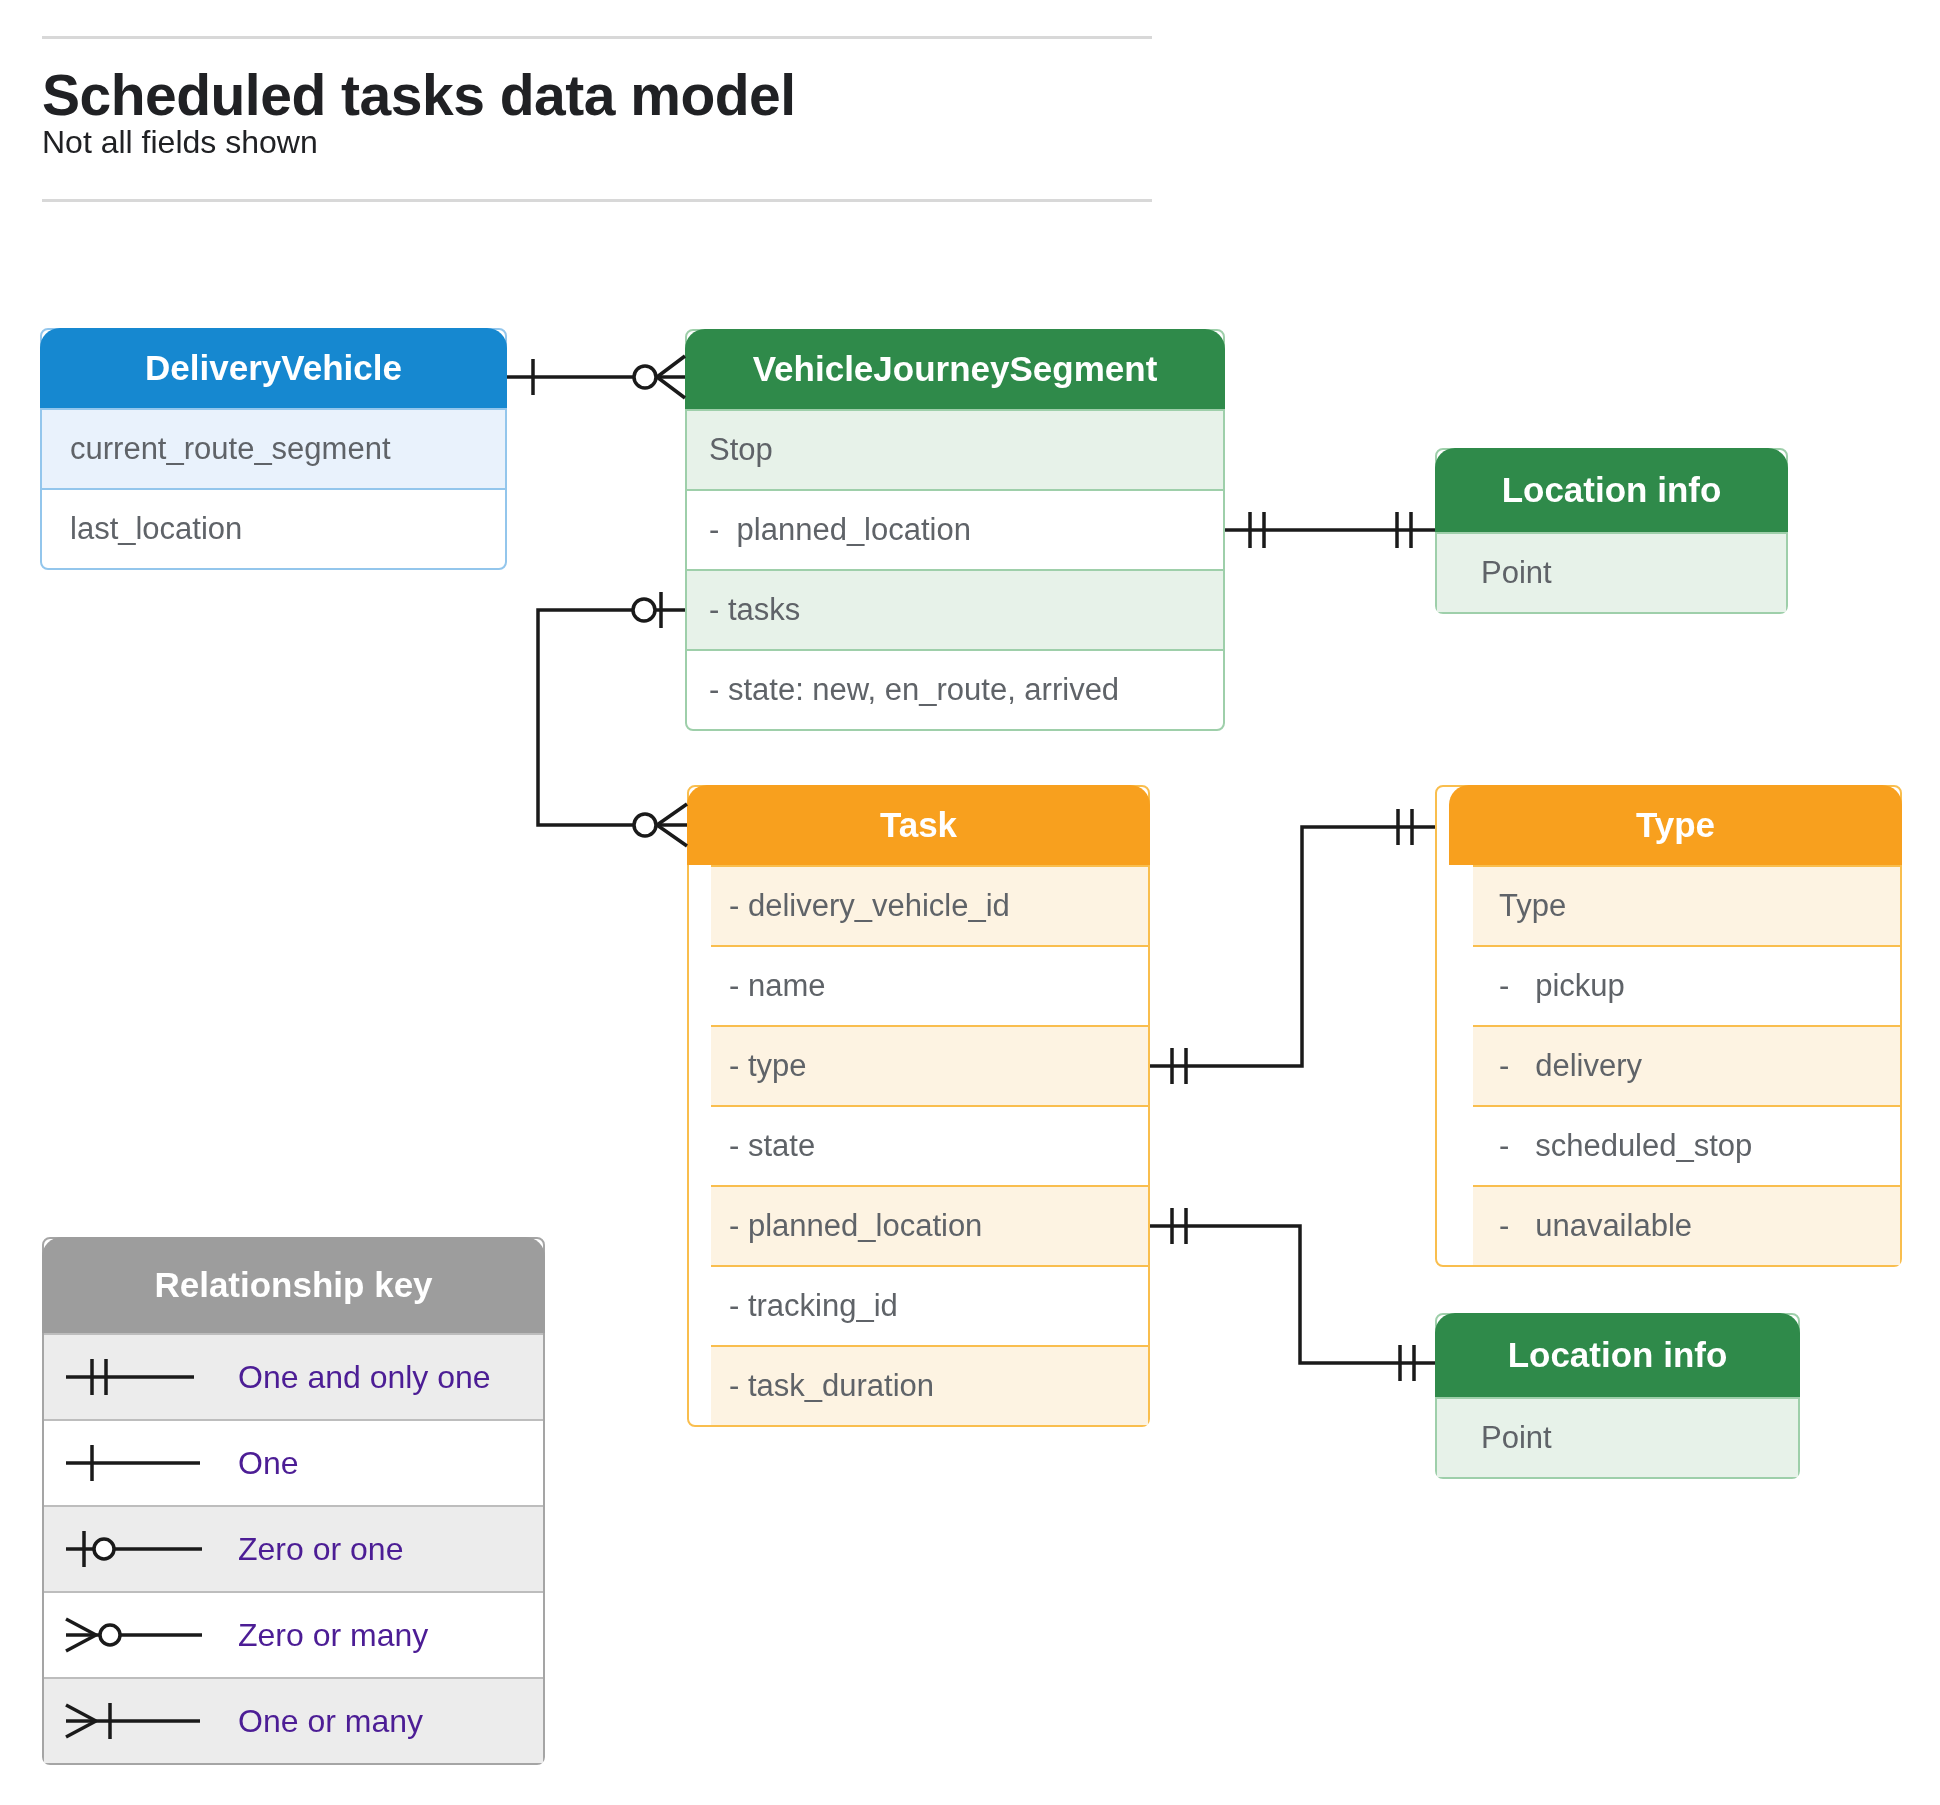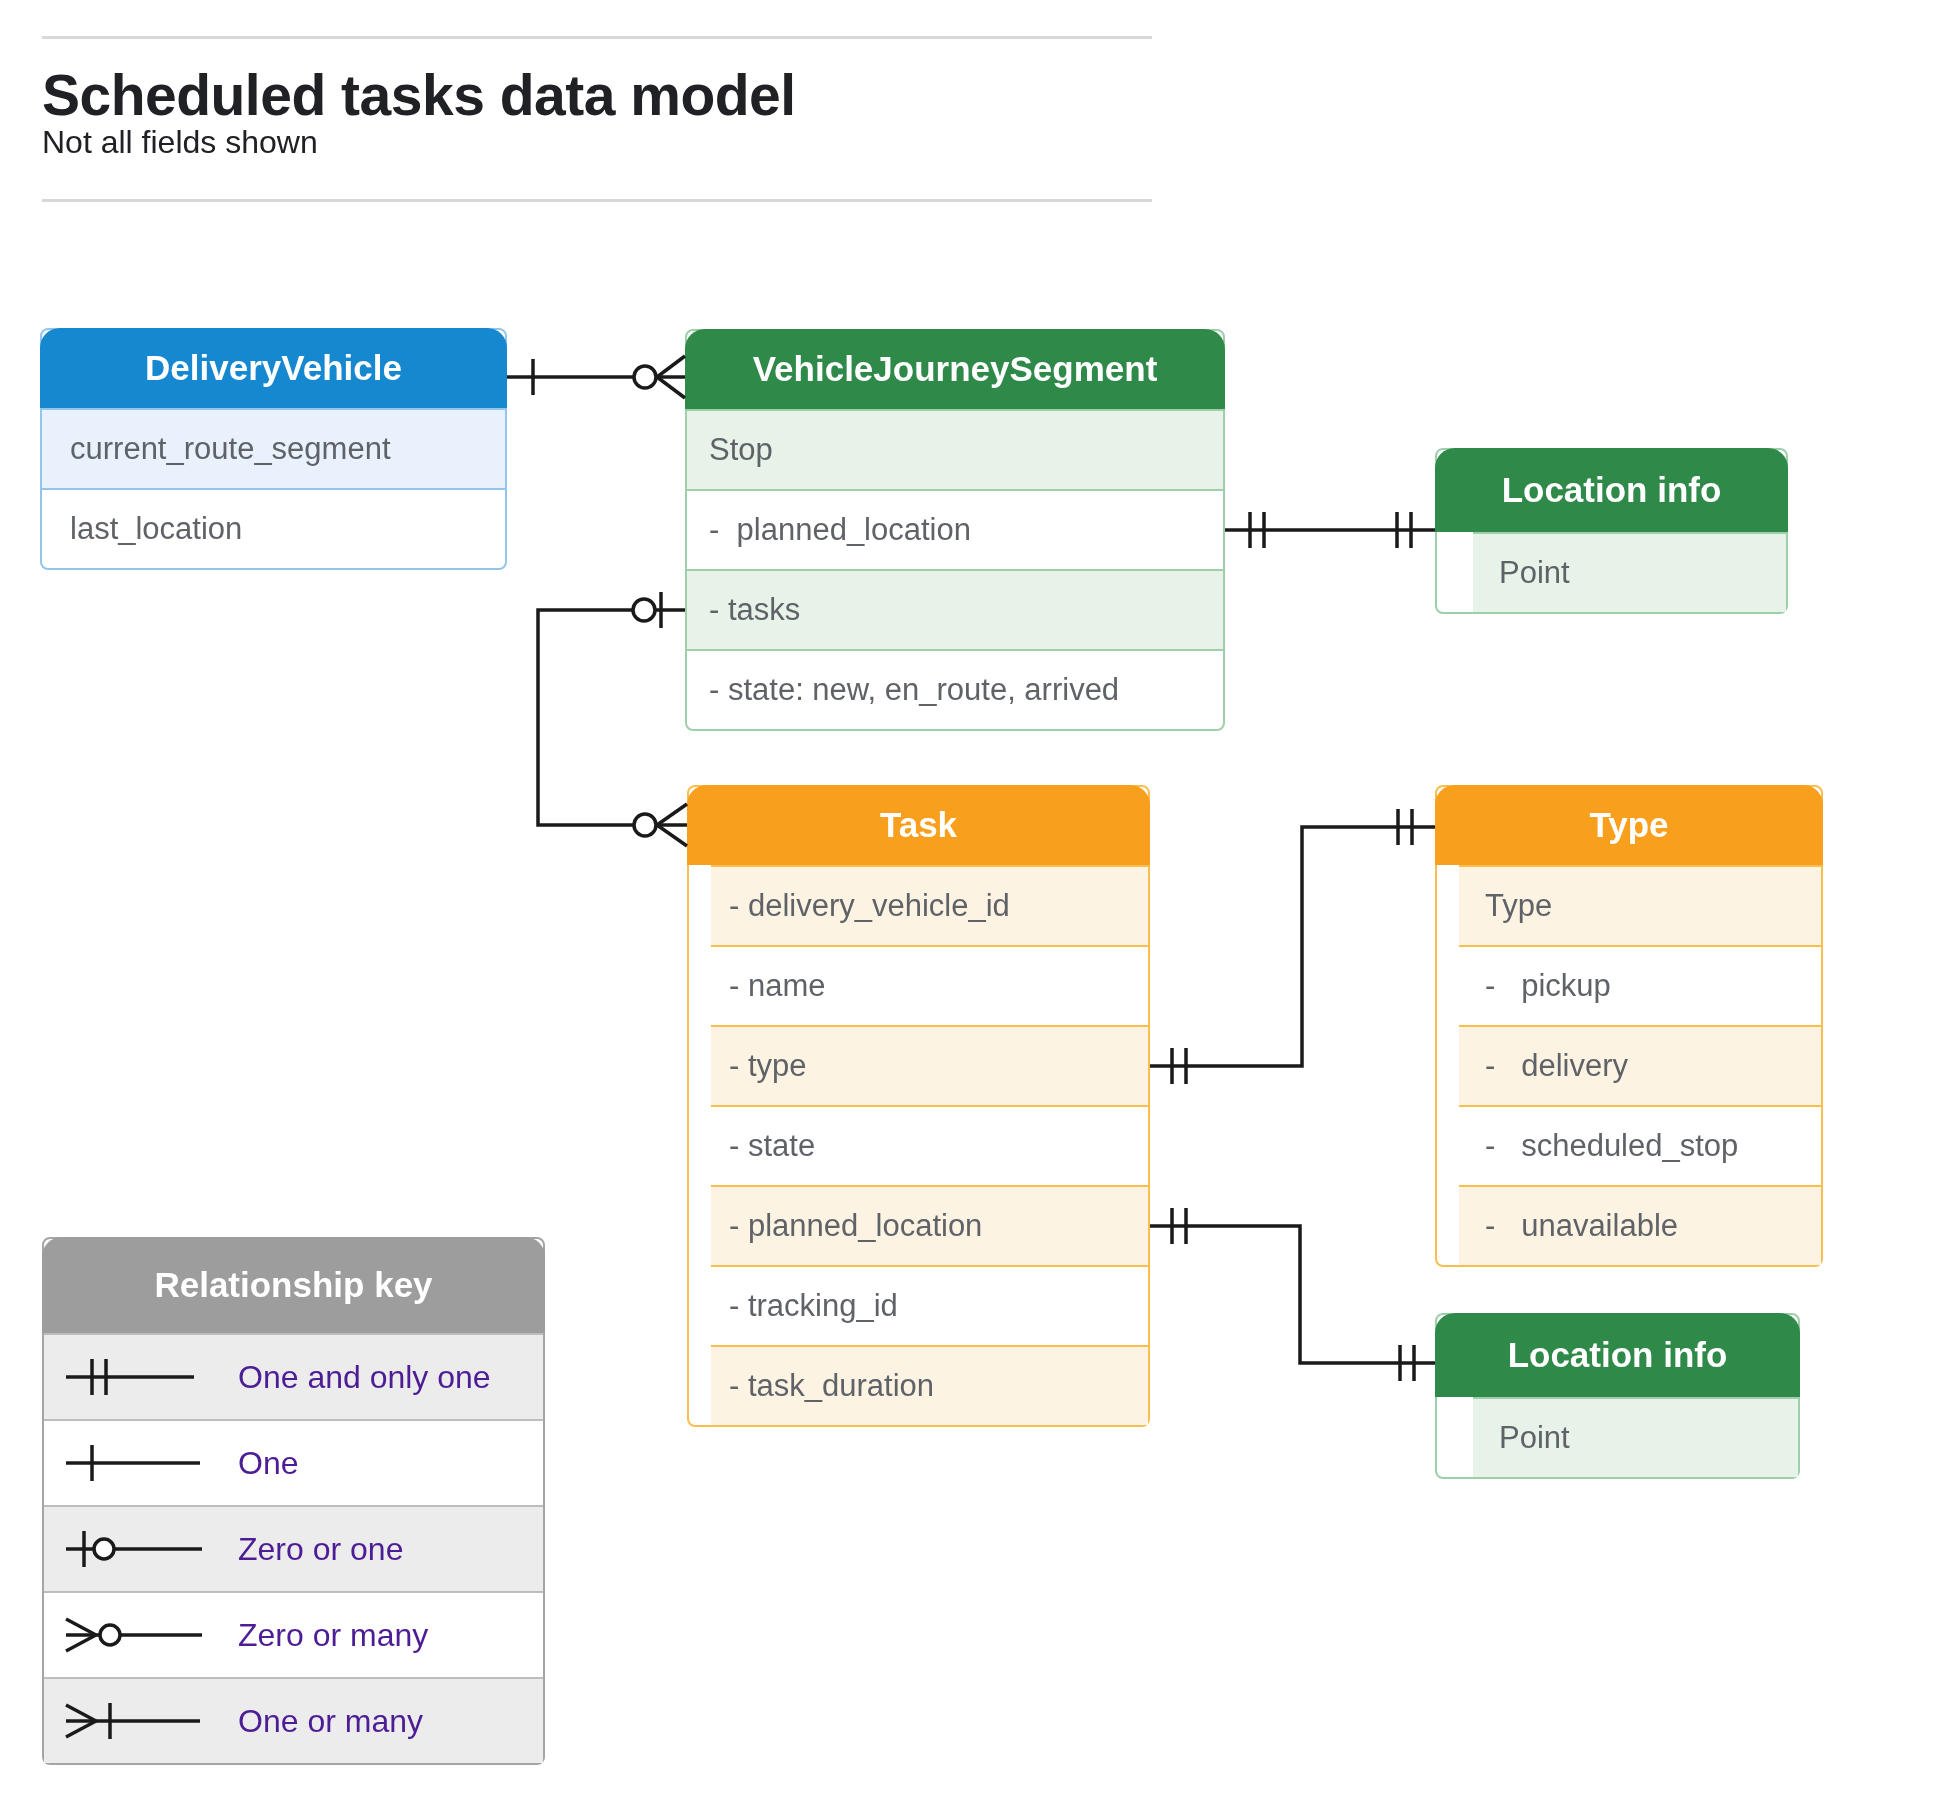--- a/index.html
+++ b/index.html
@@ -28,21 +28,21 @@
   .ent-green .tint{background:#e7f2e9;}
 
   .ent-orange{border-color:#f9be4e;}
   .ent-orange .ehead{background:#f8a01e;}
   .ent-orange .row{border-color:#f9be4e;padding-left:18px;margin-left:22px;}
   .ent-orange .tint{background:#fdf3e2;}
 
   .ent-type .row{padding-left:26px;}
 
   .ent-loc .ehead{height:84px;}
-  .ent-loc .row{padding-left:26px;margin-left:36px;}
+  .ent-loc .row{padding-left:44px;}
 
   .ent-gray{border-color:#a5a5a5;}
   .ent-gray .ehead{background:#9d9d9d;height:96px;}
   .ent-gray .row{border-color:#bdbdbd;height:86px;color:#4c1d95;font-size:32px;padding-left:18px;}
   .ent-gray .tint{background:#ececec;}
 
   .legend-symbol{flex:0 0 150px;height:48px;}
   .legend-label{margin-left:26px;}
 
   .connectors{position:absolute;left:0;top:0;pointer-events:none;}
@@ -88,21 +88,21 @@
     </div>
     <div class="row tint"><span>- delivery_vehicle_id</span></div>
     <div class="row"><span>- name</span></div>
     <div class="row tint"><span>- type</span></div>
     <div class="row"><span>- state</span></div>
     <div class="row tint"><span>- planned_location</span></div>
     <div class="row"><span>- tracking_id</span></div>
     <div class="row tint"><span>- task_duration</span></div>
   </div>
 
-  <div class="entity ent-orange ent-type" style="left:1435px;top:785px;width:388px;">
+  <div class="entity ent-orange ent-type" style="left:1435px;top:785px;width:467px;padding-left:14px;">
     <div class="ehead">
       <span>Type</span>
     </div>
     <div class="row tint"><span>Type</span></div>
     <div class="row"><span>-   pickup</span></div>
     <div class="row tint"><span>-   delivery</span></div>
     <div class="row"><span>-   scheduled_stop</span></div>
     <div class="row tint"><span>-   unavailable</span></div>
   </div>
 

